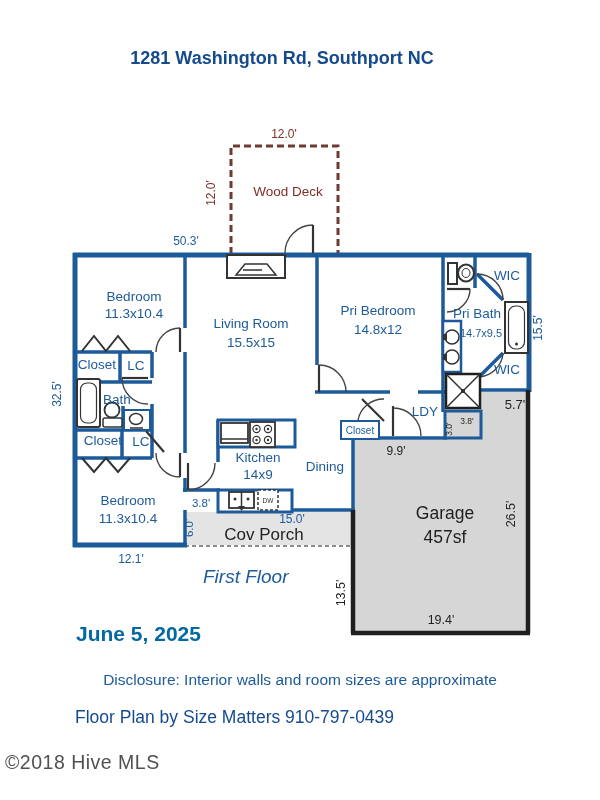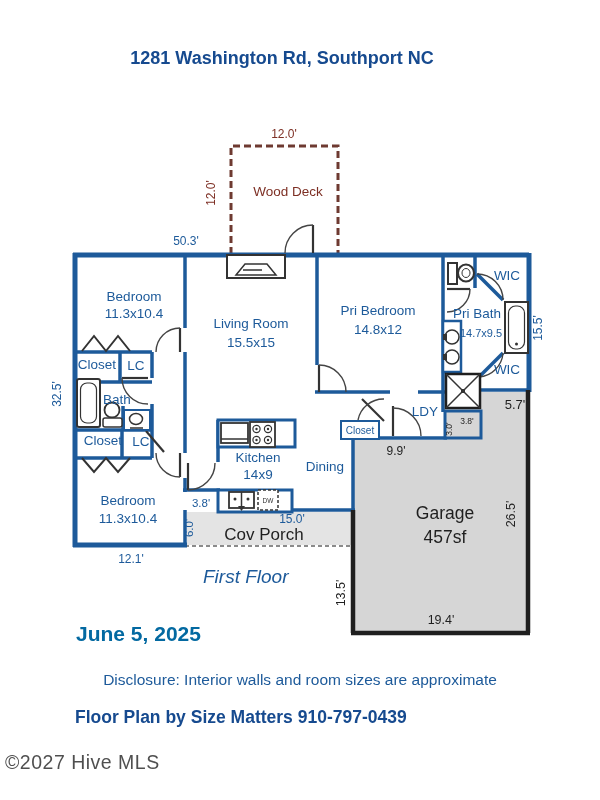--- a/index.html
+++ b/index.html
@@ -10,21 +10,21 @@
   svg.plan{position:absolute;left:0;top:0;}
   svg text{font-family:"Liberation Sans",sans-serif;}
   .t-blue{fill:#1d5a9a;}
   .t-black{fill:#1f1f1f;}
   .t-deck{fill:#7d2f24;}
   .first-floor{position:absolute;left:203px;top:563px;width:150px;text-align:left;
        font-size:19px;color:#1d5a9a;line-height:27px;font-style:italic;}
   .date{position:absolute;left:76px;top:592px;font-size:21px;font-weight:bold;color:#0369a1;margin-top:30px;}
   .disclosure{position:absolute;left:0;top:671px;width:600px;text-align:center;
        font-size:15.5px;color:#1d5a9a;}
-  .credit{position:absolute;left:75px;top:707px;font-size:17.5px;font-weight:bold;color:#164a8f;}
+  .credit{position:absolute;left:75px;top:707px;font-size:17.5px;font-weight:normal;color:#164a8f;}
   .license{position:absolute;left:75px;top:735px;font-size:17.5px;font-weight:bold;color:#164a8f;}
   .watermark{position:absolute;left:5px;top:751px;font-size:19.5px;color:#3d3d3d;
        letter-spacing:.5px;opacity:.9;}
 </style>
 </head>
 <body>
 
 <div class="page">
 
   <div class="hdr">
@@ -261,15 +261,15 @@
     <text class="t-black" x="441" y="624" text-anchor="middle" font-size="12.5">19.4'</text>
     <text class="t-black" x="345" y="593" text-anchor="middle" font-size="12.5" transform="rotate(-90 345 593)">13.5'</text>
   </svg>
 
   <div class="first-floor">
     <div>First Floor</div>
   </div>
   <div class="date">June 5, 2025</div>
   <div class="disclosure">Disclosure: Interior walls and room sizes are approximate</div>
   <div class="credit">Floor Plan by Size Matters 910-797-0439</div>
-  <div class="watermark">©2027 Hive MLS</div>
+  <div class="watermark">©2018 Hive MLS</div>
 
 </div>
 
 </body></html>

